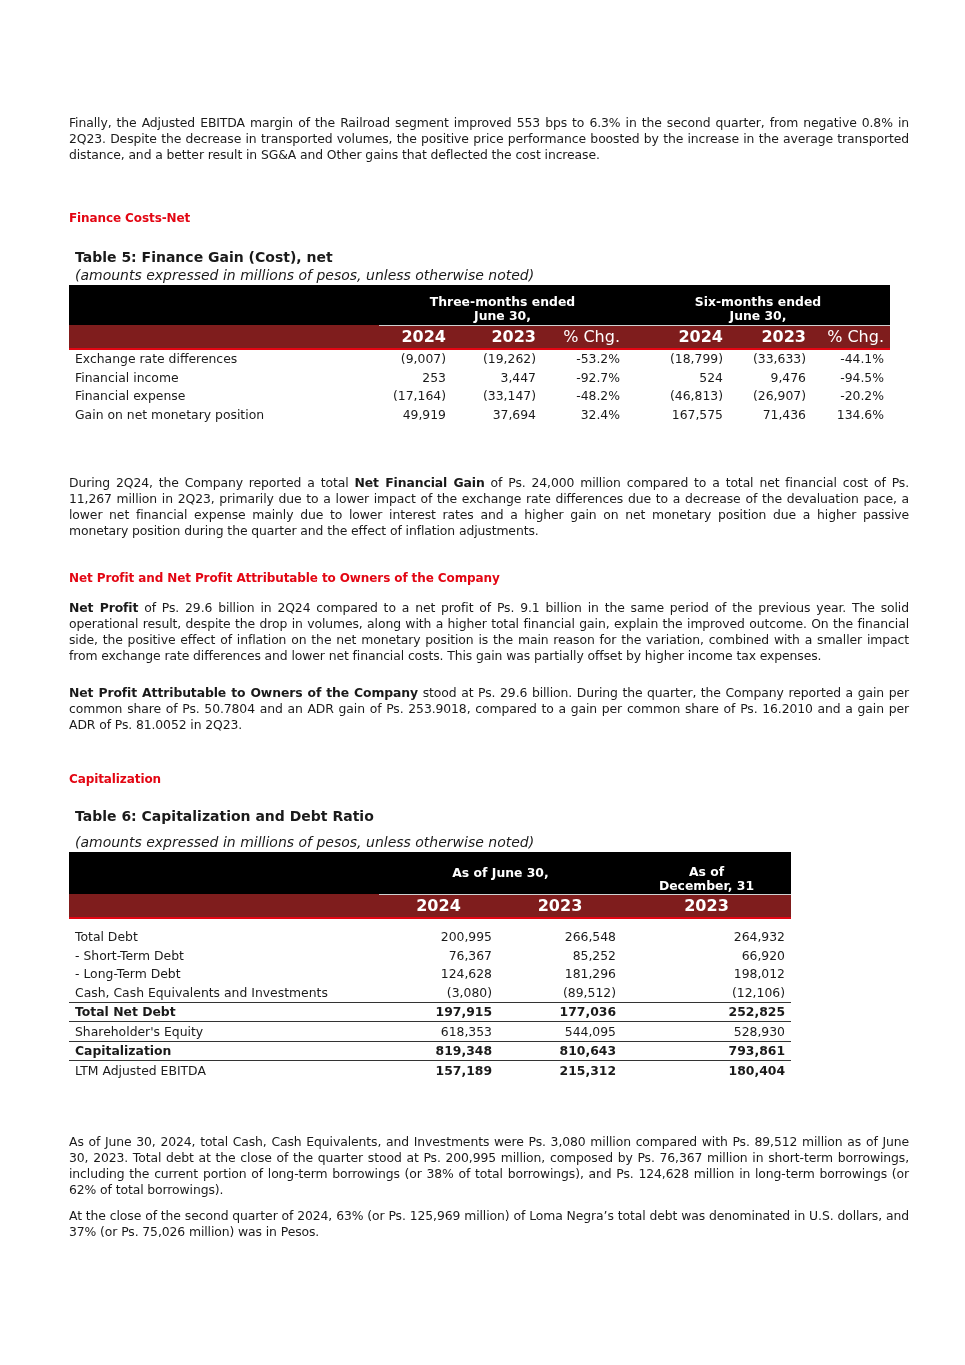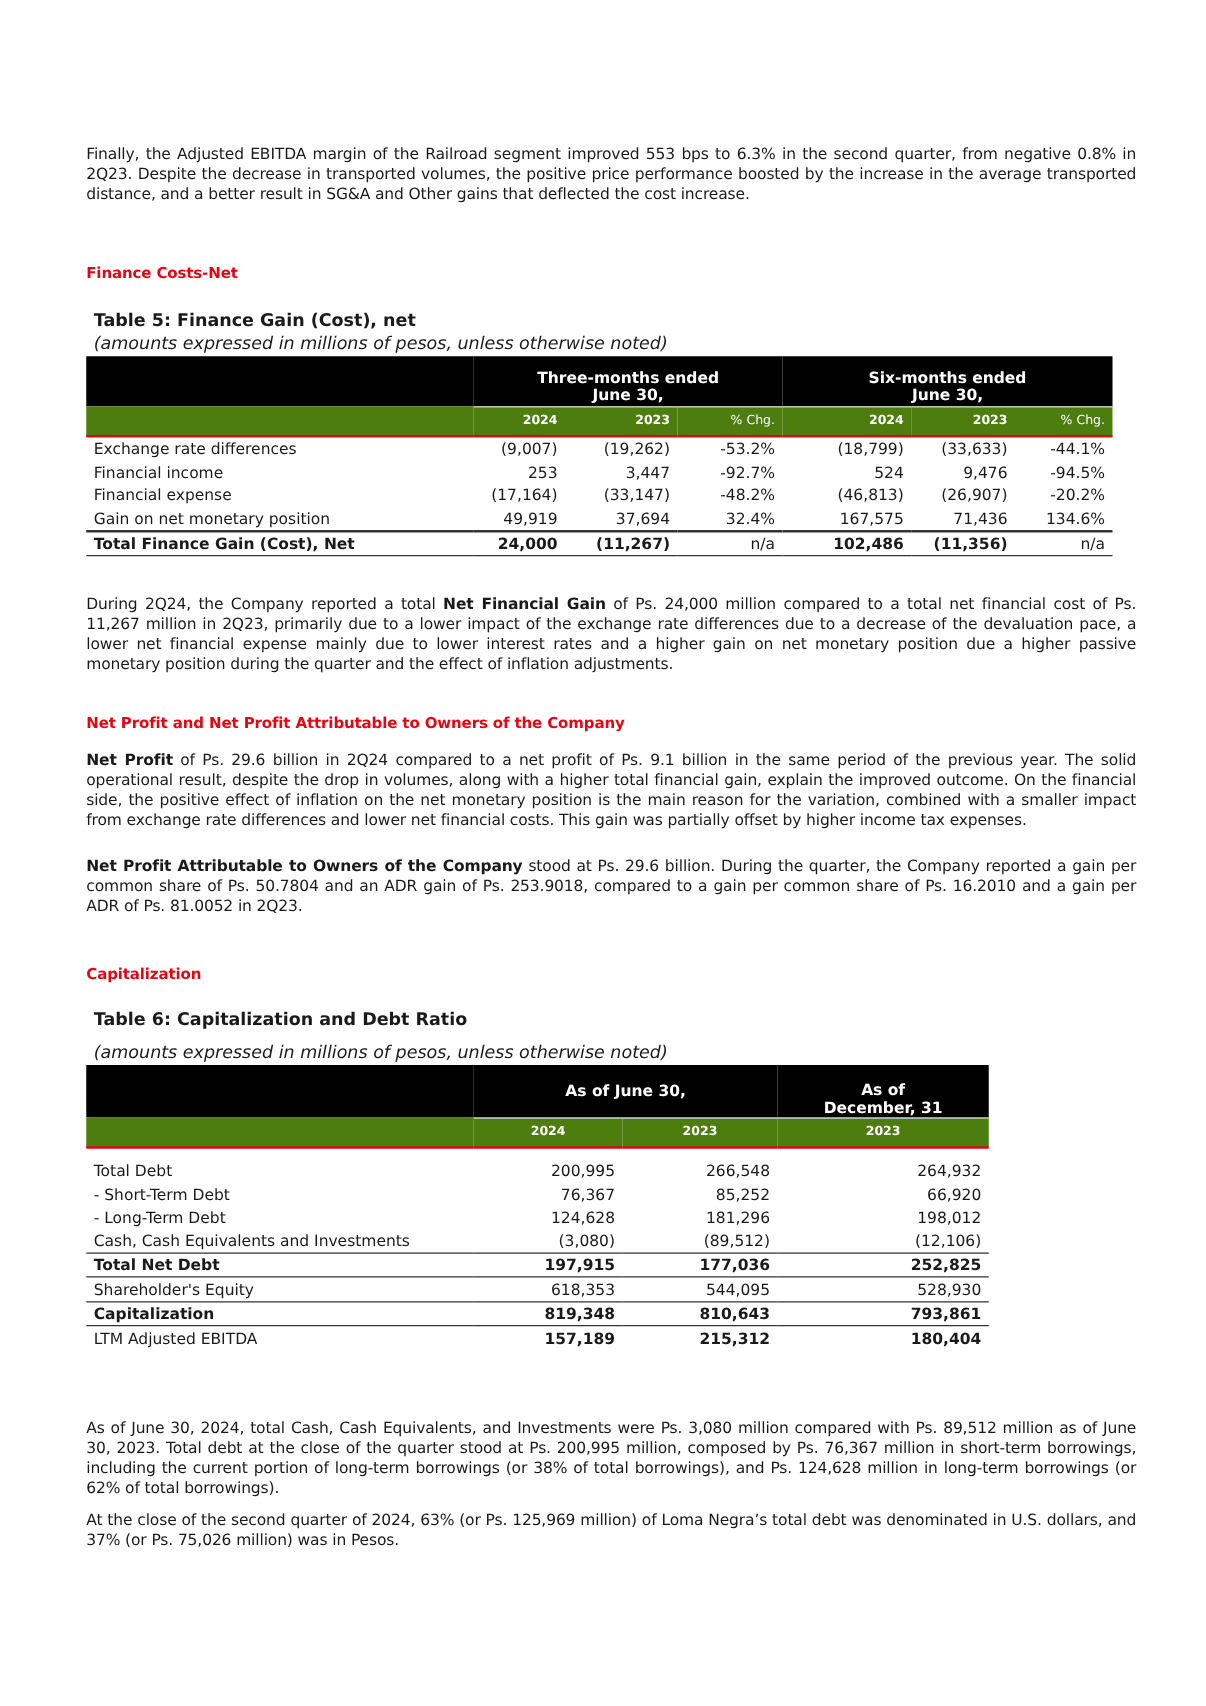--- a/index.html
+++ b/index.html
@@ -15,21 +15,21 @@
   h2.section {
     color: #e30613; font-size: 12px; font-weight: bold; margin: 0;
     letter-spacing: -0.1px;
   }
   .tbl-title { font-size: 14px; font-weight: bold; margin: 0 0 0 6px; }
   .tbl-sub { font-size: 14px; font-style: italic; margin: 0 0 0 6px; }
   table { border-collapse: collapse; font-size: 12.4px; }
   td, th { padding: 0 6px; white-space: nowrap; }
   th { color: #ffffff; font-weight: bold; }
   .hdr1 th { background: #000000; font-size: 12.4px; line-height: 14px; }
-  .hdr2 th { background: #4d7c0f; font-size: 10px; height: 22px; }
+  .hdr2 th { background: #7f1d1d; font-size: 16px; height: 22px; }
   .redline td { height: 0; padding: 0; border-top: 2px solid #e30613; }
   .num { text-align: right; }
   td { height: 18.5px; }
   .bold td { font-weight: bold; }
   .topline td { border-top: 2px solid #333; }
   .bottomline td { border-bottom: 1px solid #333; }
   .thin-top td { border-top: 1px solid #333; }
   .chg { font-weight: normal !important; }
 </style>
 </head>
@@ -107,29 +107,20 @@
     </tr>
     <tr>
       <td>Gain on net monetary position</td>
       <td class="num">49,919</td>
       <td class="num">37,694</td>
       <td class="num">32.4%</td>
       <td class="num">167,575</td>
       <td class="num">71,436</td>
       <td class="num">134.6%</td>
     </tr>
-    <tr class="bold topline bottomline">
-      <td>Total Finance Gain (Cost), Net</td>
-      <td class="num">24,000</td>
-      <td class="num">(11,267)</td>
-      <td class="num chg">n/a</td>
-      <td class="num">102,486</td>
-      <td class="num">(11,356)</td>
-      <td class="num chg">n/a</td>
-    </tr>
   </tbody>
     </table>
 
   <p class="body" style="position:absolute; top:475px; width:840px;">
     <span>During 2Q24, the Company reported a total </span><b>Net Financial Gain</b><span> of Ps. 24,000 million compared to a total net financial cost of Ps. 11,267 million in 2Q23, primarily due to a lower impact of the exchange rate differences due to a decrease of the devaluation pace, a lower net financial expense mainly due to lower interest rates and a higher gain on net monetary position due a higher passive monetary position during the quarter and the effect of inflation adjustments.</span>
   </p>
 
   <h2 class="section" style="position:absolute; top:571px;">Net Profit and Net Profit Attributable to Owners of the Company</h2>
 
   <p class="body" style="position:absolute; top:600px; width:840px;">

